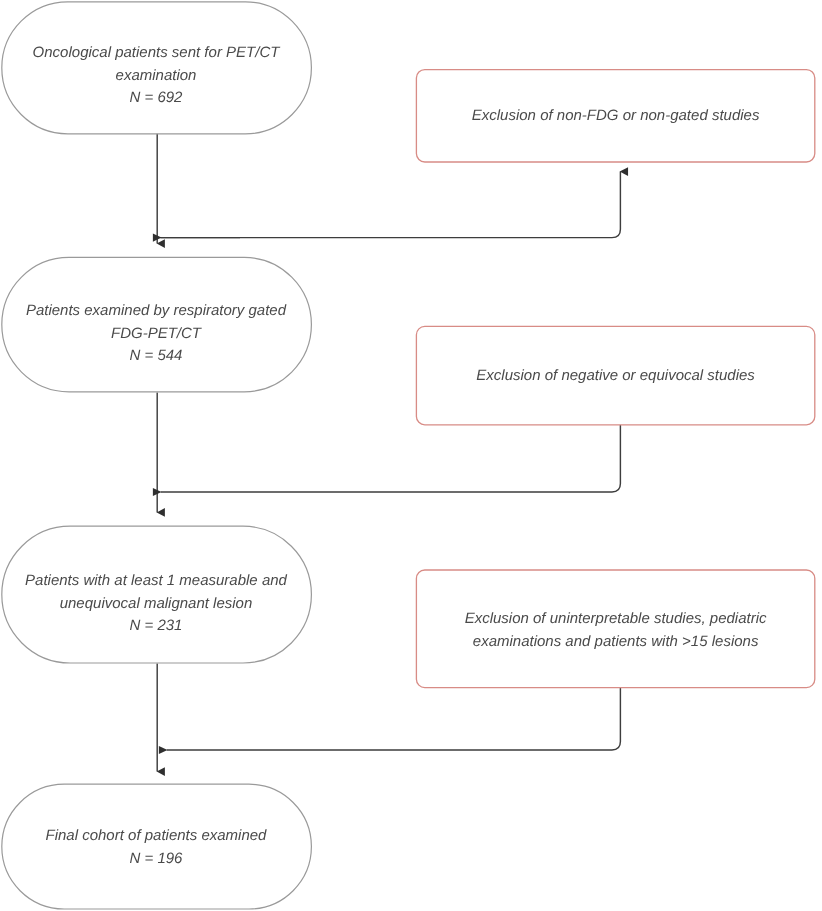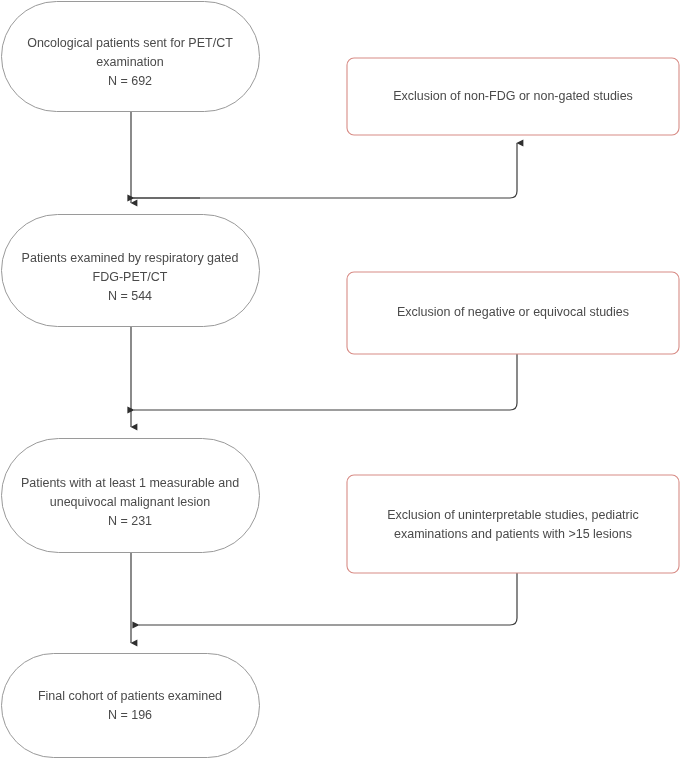--- a/index.html
+++ b/index.html
@@ -10,20 +10,21 @@
   body {
     width: 685px;
     height: 759px;
     font-family: "Liberation Sans", sans-serif;
     overflow: hidden;
   }
   #flowchart-root {
     position: relative;
     width: 685px;
     height: 759px;
+    font-style: italic;
   }
   svg.diagram {
     display: block;
     width: 685px;
     height: 759px;
   }
   .node-shape-primary {
     fill: #ffffff;
     stroke: #9a9a9a;
     stroke-width: 1;

